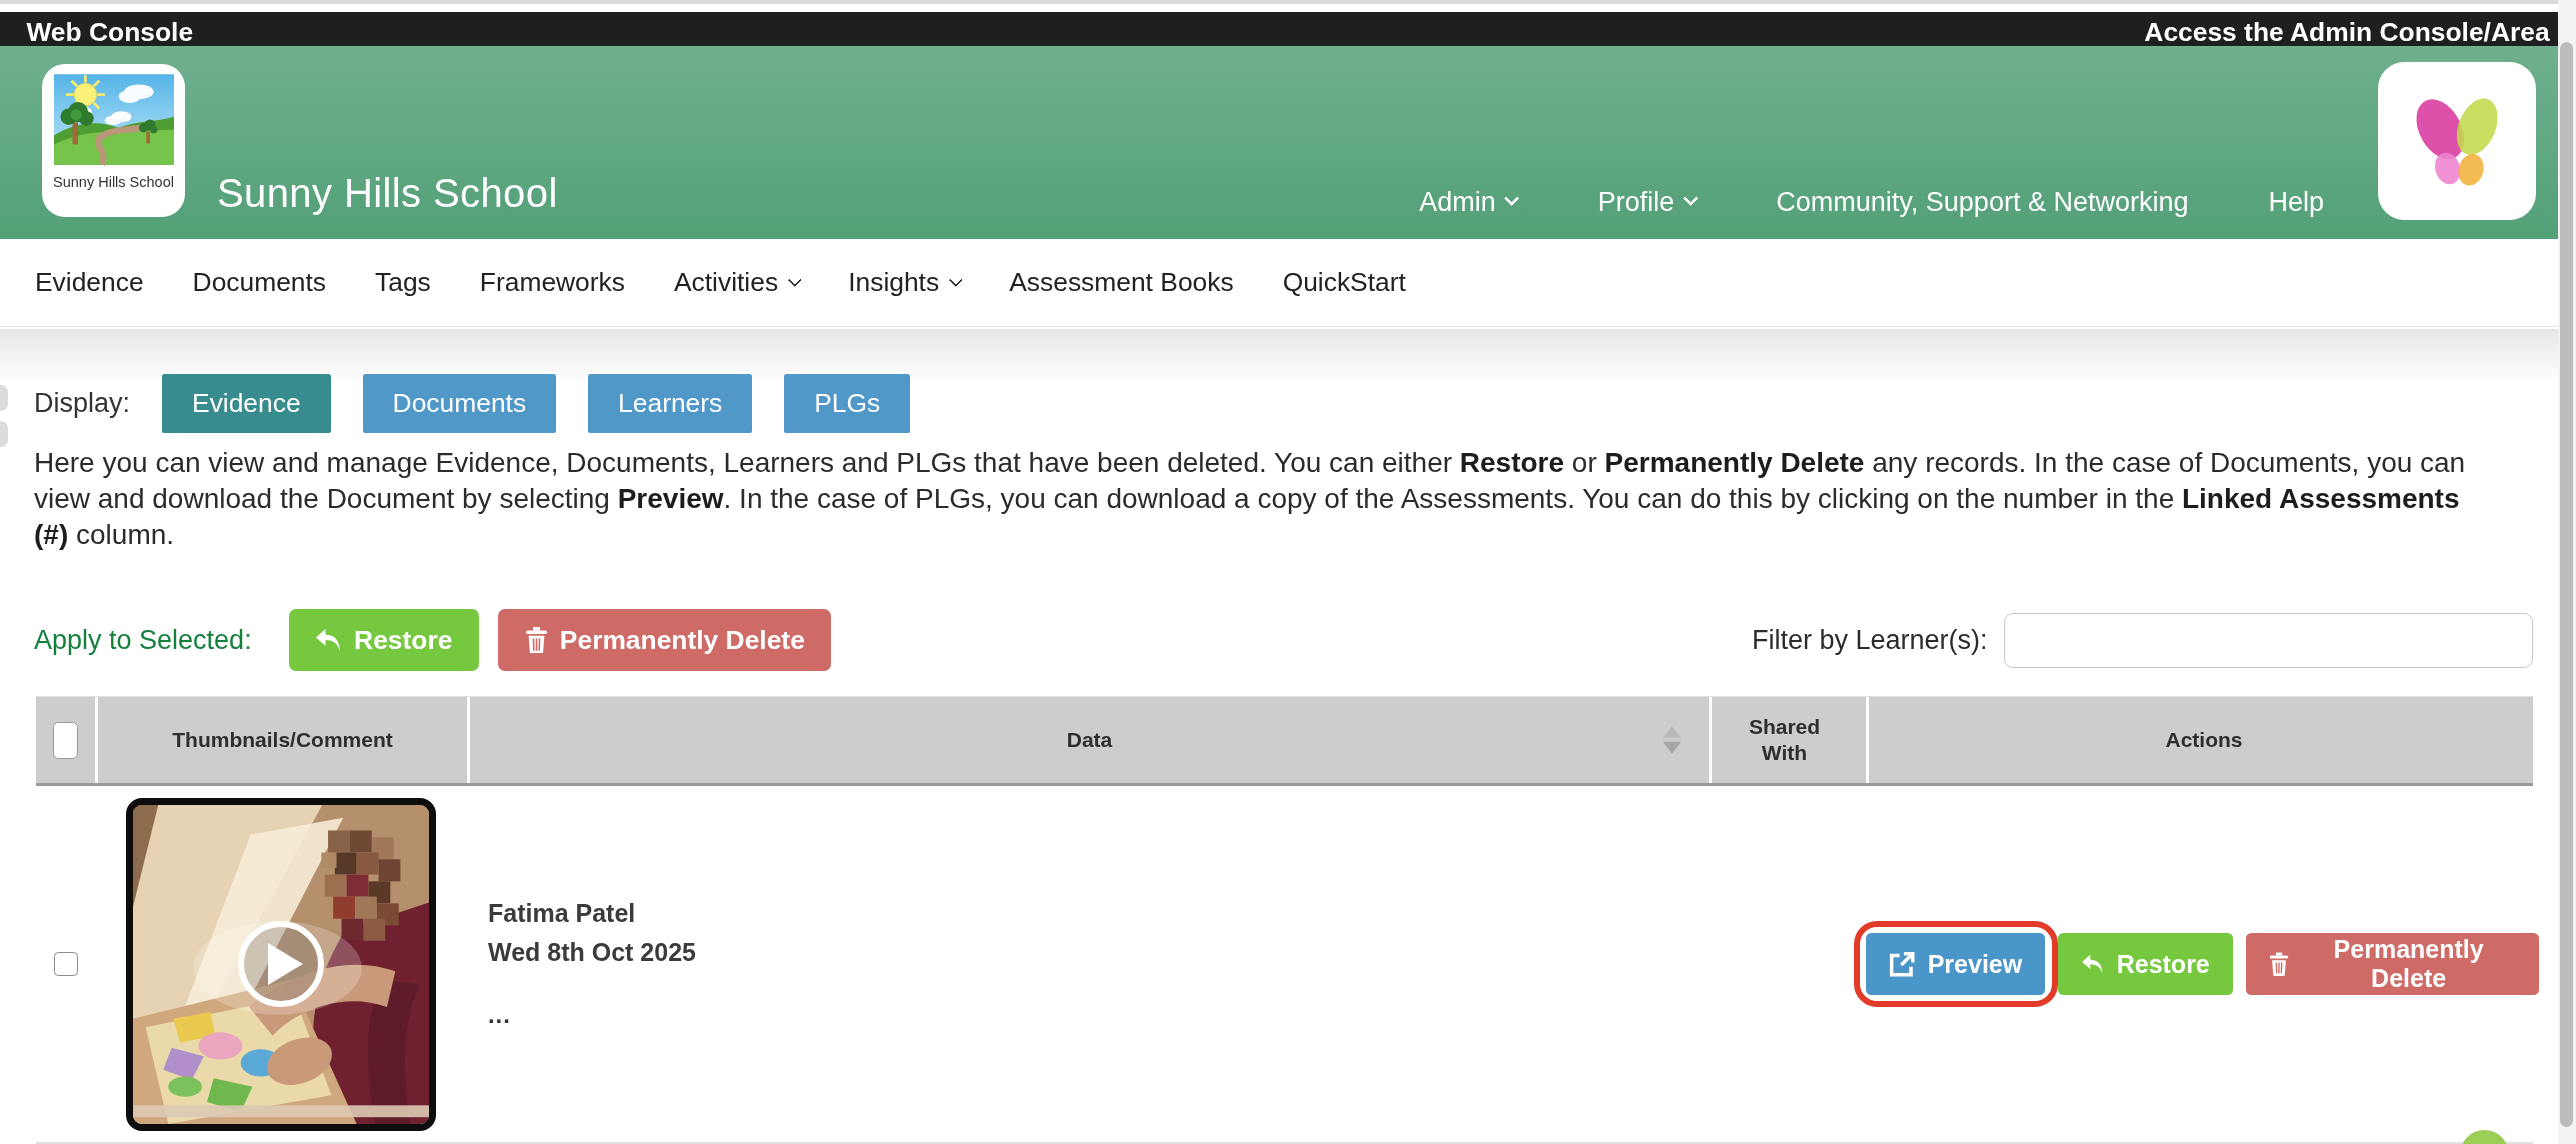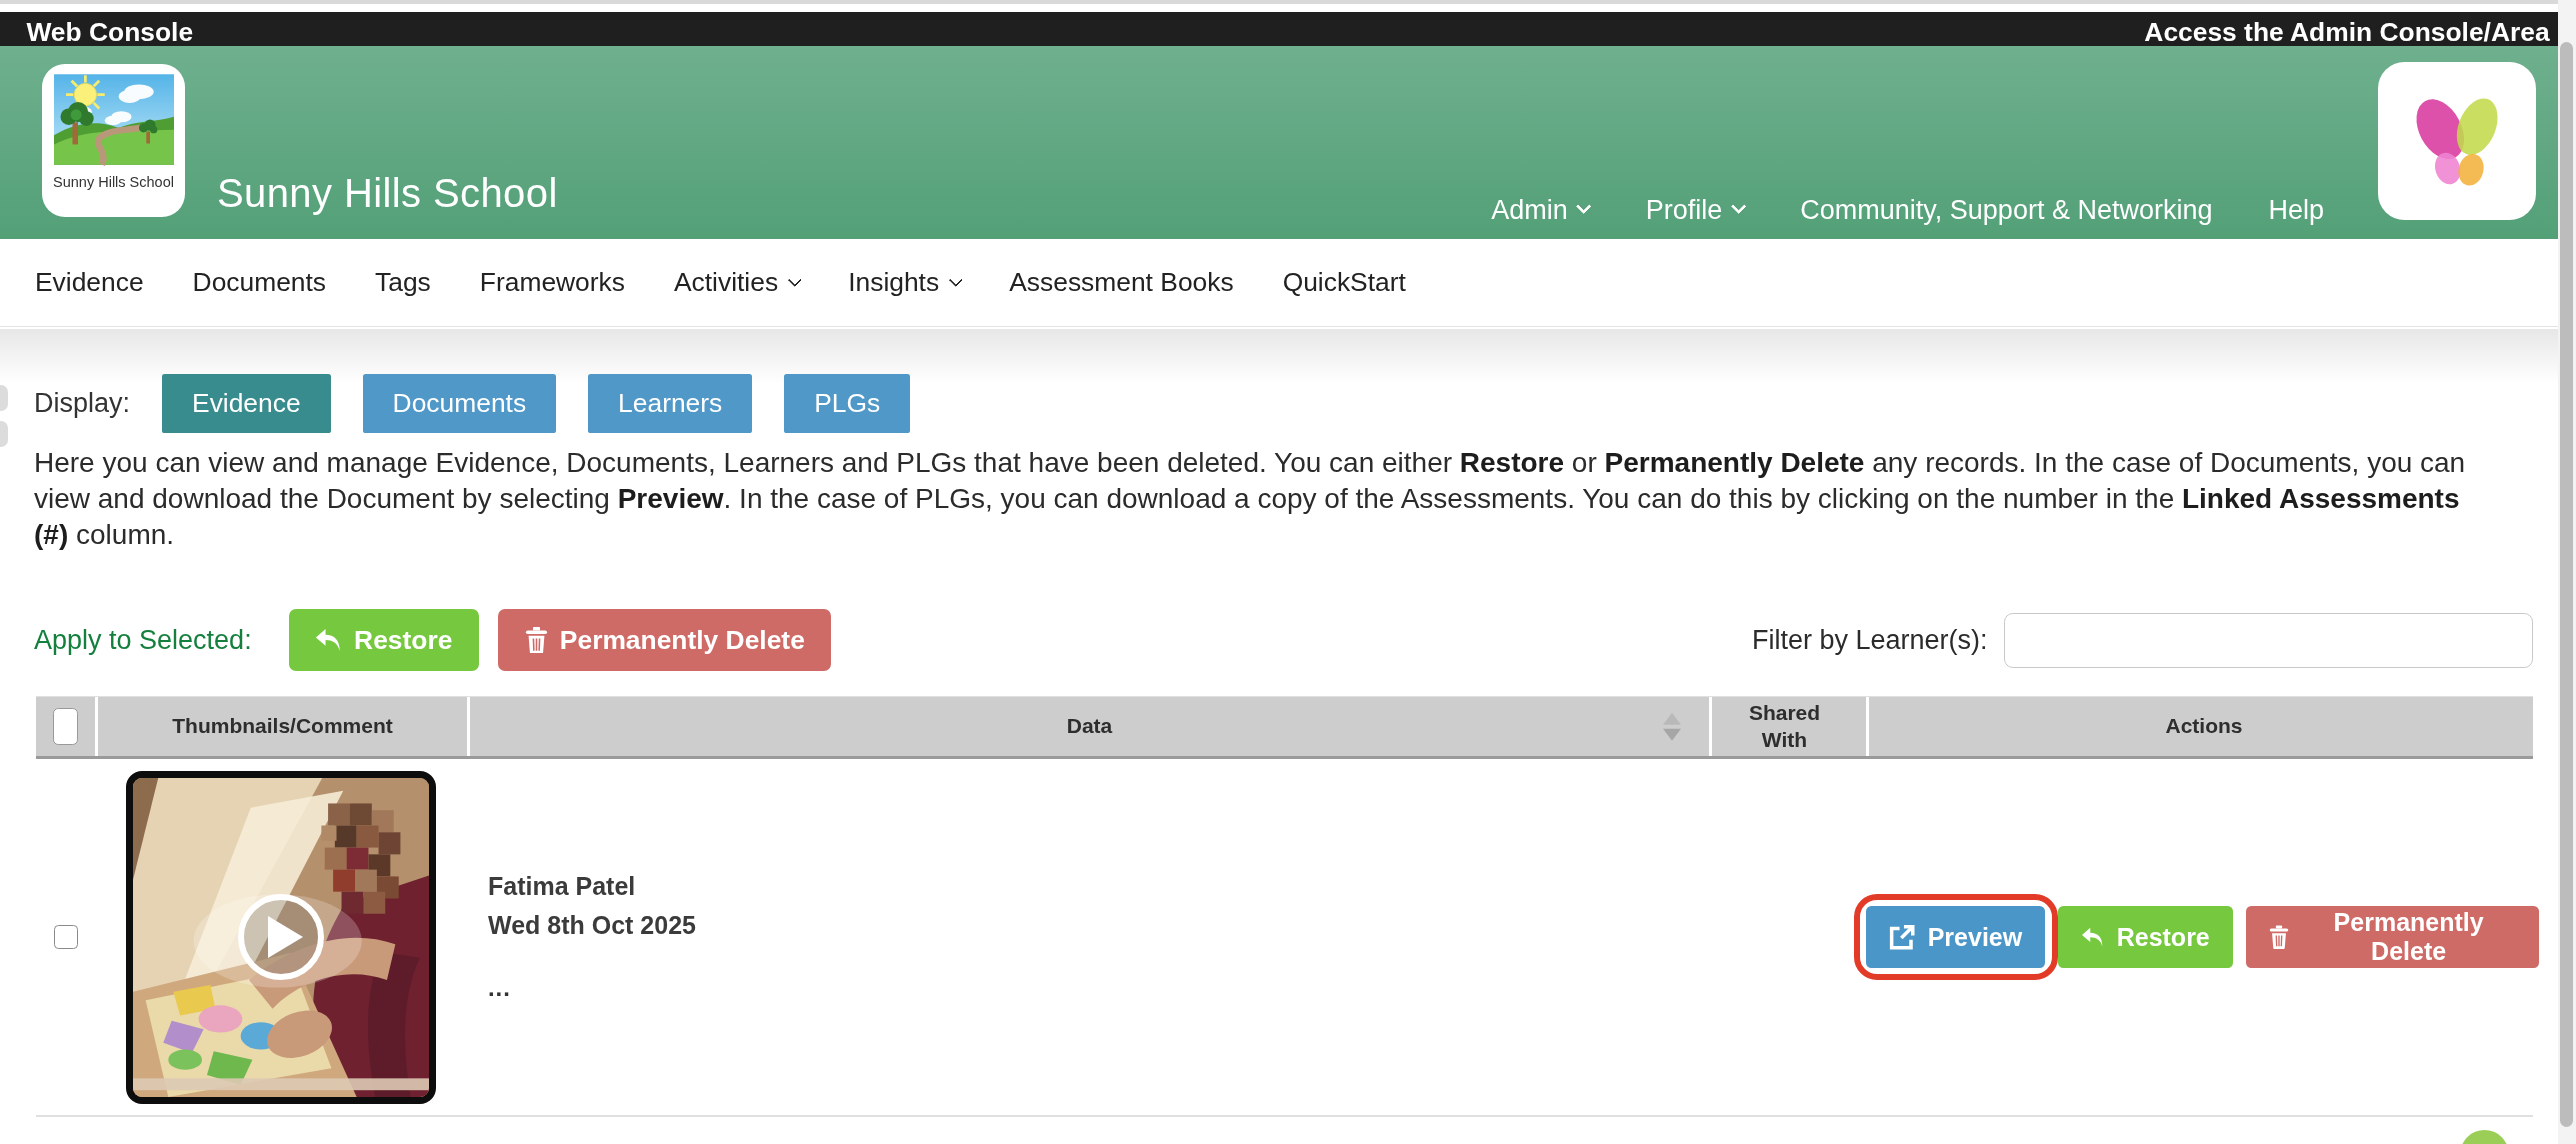--- a/index.html
+++ b/index.html
@@ -14,22 +14,22 @@
             color:#fff; font-size:26.4px; font-weight:600; }
 
   
   .header { position:absolute; left:0; top:46px; width:2576px; height:194px;
             background:linear-gradient(180deg,#6fb08e 0%,#53a077 100%); }
   .logo-card { position:absolute; left:42px; top:17.6px; width:143px; height:153px; background:#fff;
                border-radius:23px; padding:8.8px 10.6px 5.3px 10.6px; display:flex; flex-direction:column; align-items:center; }
   .logo-card svg { width:120px; height:95px; border-radius:1.8px; }
   .logo-caption { font-size:14.5px; color:#333; margin-top:6.2px; white-space:nowrap; }
   .page-title { position:absolute; left:217px; top:125px; color:#fff; font-size:40px; font-weight:500; letter-spacing:0.4px; }
-  .hnav { position:absolute; right:252px; top:141px; display:flex; gap:56px; align-items:center;
-          color:#fff; font-size:27px; font-weight:500; white-space:nowrap;margin-top:8px; }
+  .hnav { position:absolute; right:252px; top:141px; display:flex; gap:80px; align-items:center;
+          color:#fff; font-size:27px; font-weight:500; white-space:nowrap; }
   .hnav-item { display:flex; align-items:center; cursor:pointer; }
   .chev { width:11.4px; height:11.4px; border-right:3.5px solid currentColor; border-bottom:3.5px solid currentColor;
           transform:rotate(45deg); display:inline-block; margin-left:10.6px; margin-top:-7px; border-radius:0.9px; }
   .butterfly-card { position:absolute; right:40px; top:16px; width:158px; height:158px; background:#fff;
                     border-radius:26.4px; display:flex; align-items:center; justify-content:center; }
   .butterfly-card svg { width:123px; height:123px; }
 
   
   .mainnav { position:absolute; left:0; top:239px; width:2576px; height:88px; background:#fff;
              border-bottom:1.8px solid #e3e3e3; display:flex; align-items:center; padding-left:35px; gap:49px;
@@ -61,21 +61,21 @@
          font-weight:600; border:none; border-radius:7px; cursor:pointer; height:62px; padding:0 26.4px; }
   .btn svg { flex:0 0 auto; }
   .btn-green { background:#76c83e; }
   .btn-red { background:#cf6b66; }
   .filter-label { position:absolute; left:1752px; top:609px; height:62px; line-height:62px; font-size:27px; color:#2b2b2b; }
   .filter-input { position:absolute; left:2004px; top:613px; width:529px; height:55px; border:1.8px solid #c8c8c8;
                   border-radius:8.8px; background:#fff; font-size:25px; padding:0 14px; color:#333; outline:none; }
 
   
   .table { position:absolute; left:36px; top:696px; width:2497px; }
-  .thead { display:flex; height:63px; background:#cdcdcd; border-top:1.8px solid #e0e0e0; border-bottom:3.5px solid #9a9a9a; }
+  .thead { display:flex; height:90px; background:#cdcdcd; border-top:1.8px solid #e0e0e0; border-bottom:3.5px solid #9a9a9a; }
   .th { display:flex; align-items:center; justify-content:center; text-align:center; font-size:21px;
         font-weight:600; color:#2e2e2e; position:relative; line-height:26.4px; }
   .th + .th { border-left:3.5px solid #fff; }
   .col-cb { width:59px; flex:none; }
   .col-thumb { width:372px; flex:none; }
   .col-data { width:1242px; flex:none; }
   .col-shared { width:148px; flex:none; padding:8px 25px; }
   .col-actions { width:673px; flex:none;margin-left:9px; }
   .checkbox { background:#fff; border:1.8px solid #999; border-radius:5.3px; cursor:pointer; }
   .cb-head { width:25px; height:37px; }

